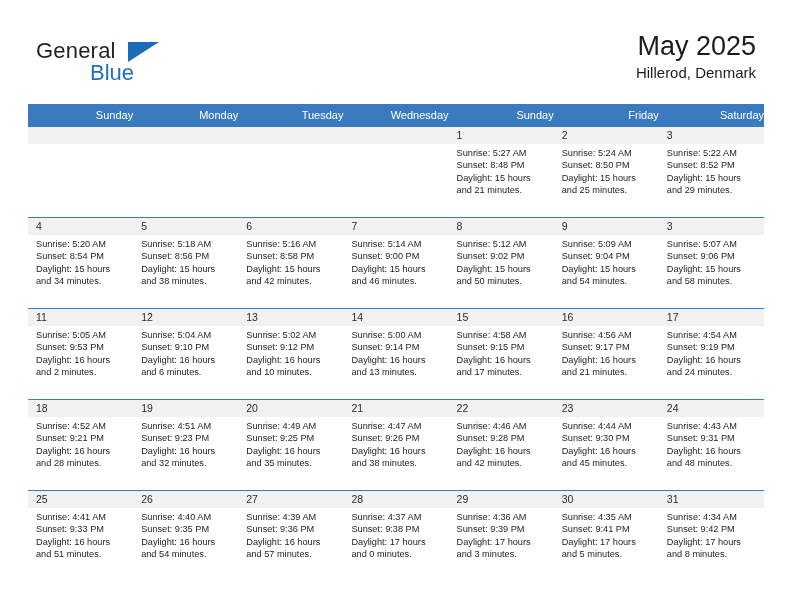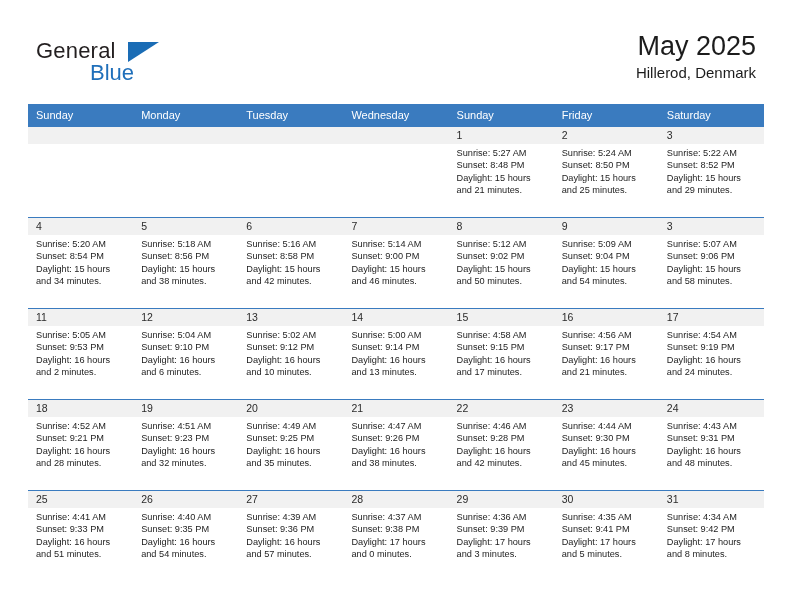--- a/index.html
+++ b/index.html
@@ -87,21 +87,21 @@
     top: 104px;
     width: 736px;
     border-collapse: collapse;
     table-layout: fixed;
   }
   .calendar th {
     background: #3a7bbf;
     color: #ffffff;
     font-size: 11px;
     font-weight: normal;
-    text-align: left;
+    text-align: right;
     padding: 5px 0 5px 8px;
     height: 12px;
     line-height: 12px;
   }
   .calendar col { width: 105.14px; }
 
   .week-row > td {
     vertical-align: top;
     padding: 0;
     border-top: 1px solid #3a7bbf;

